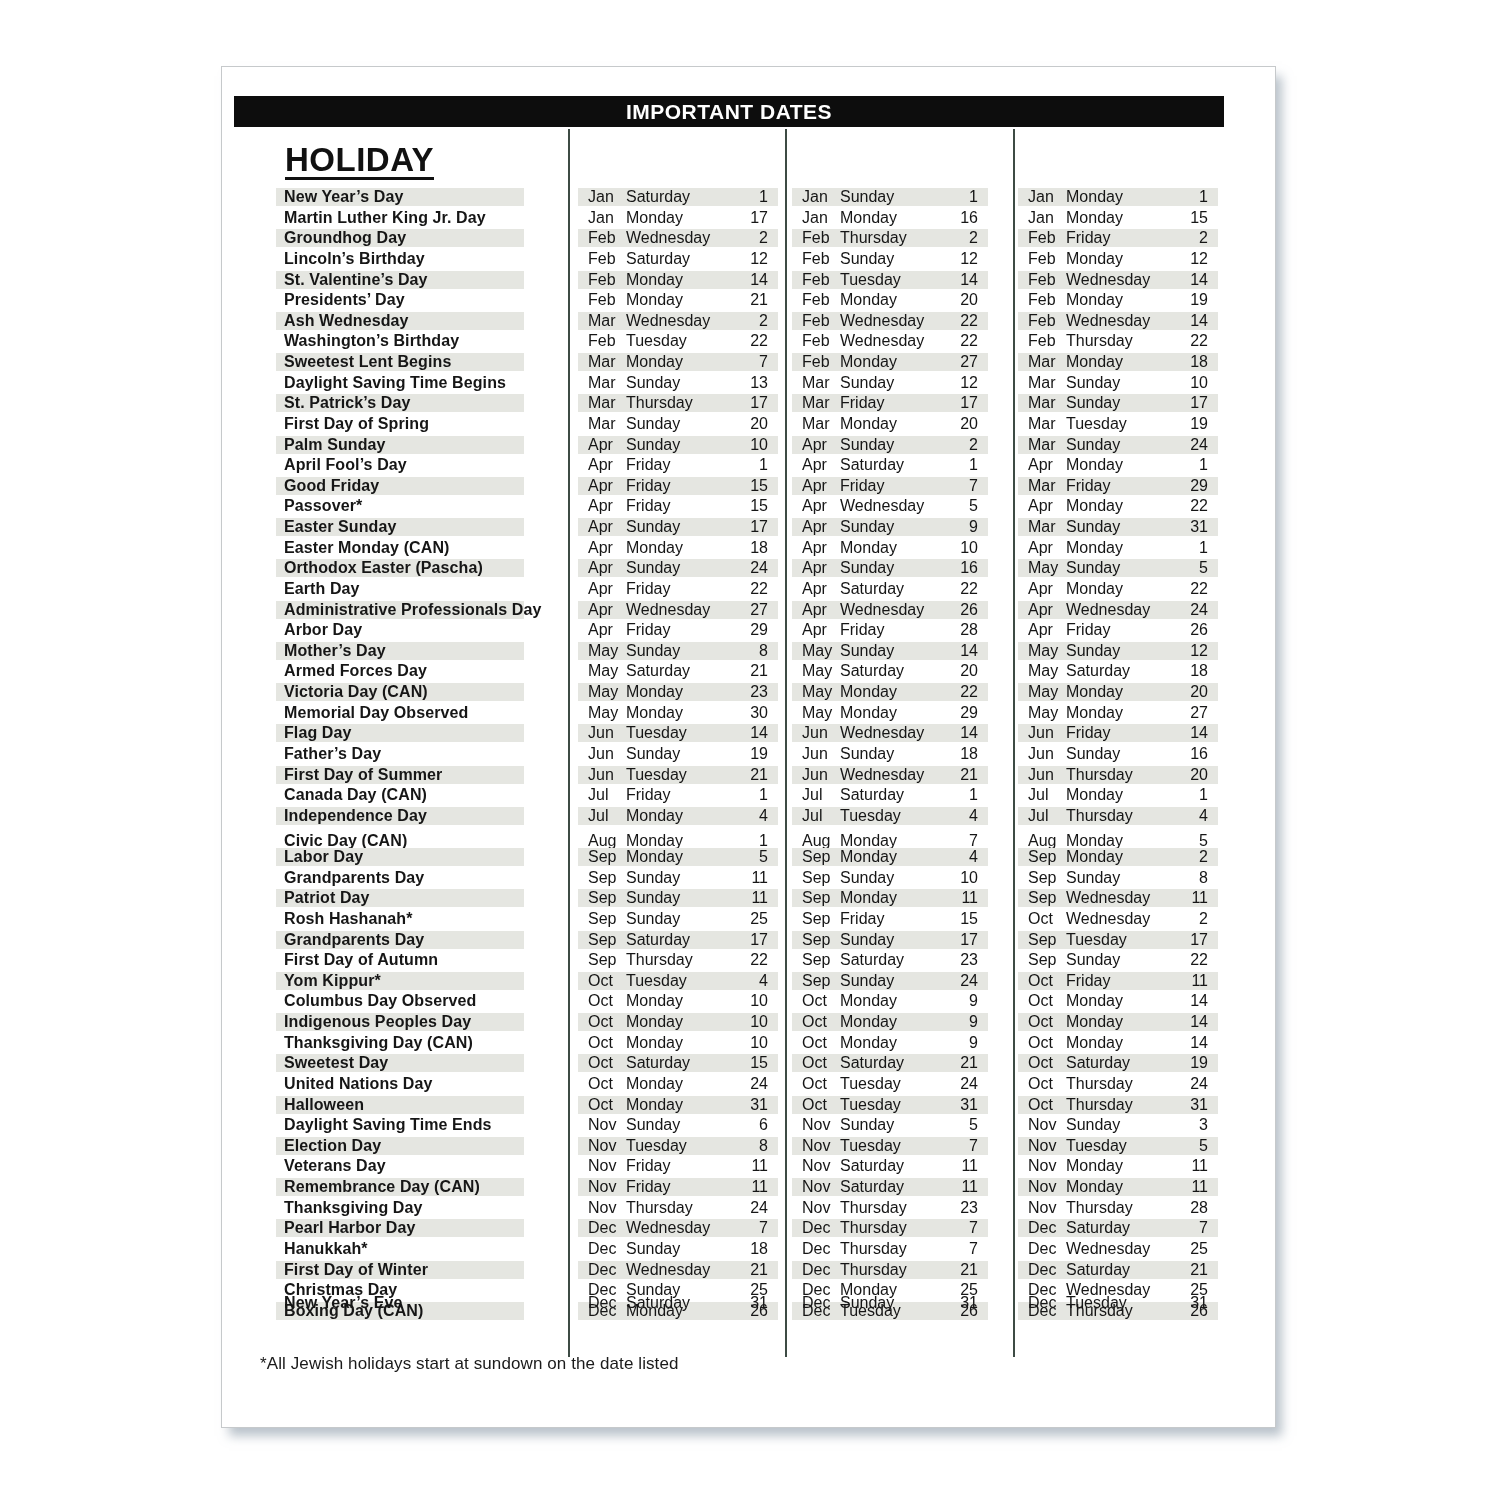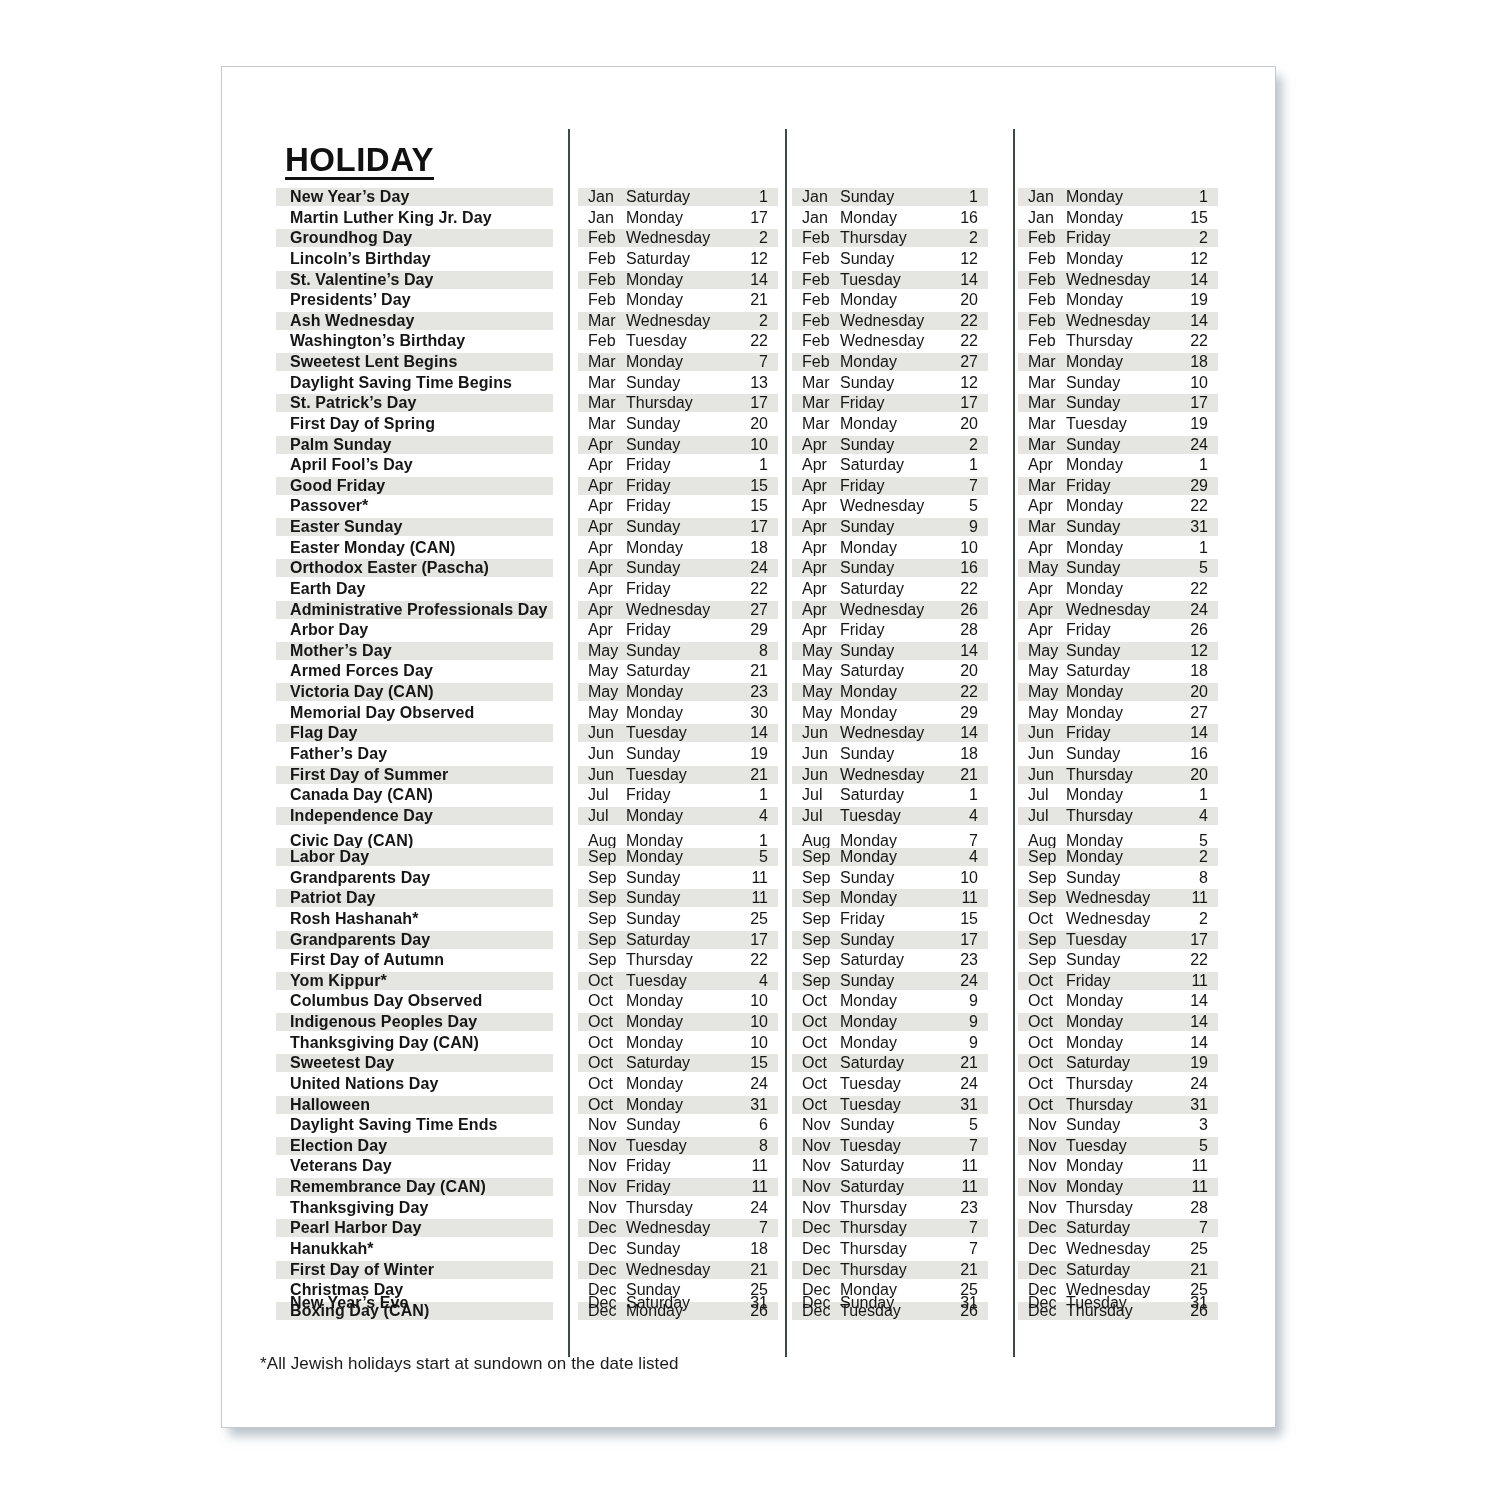--- a/index.html
+++ b/index.html
@@ -78,23 +78,23 @@
     display: flex;
     align-items: center;
     white-space: nowrap;
     font-size: 16px;
     color: #161616;
     line-height: 18px;
   }
   .shaded .cell { background: var(--band, #e5e6e1); }
   .cell.name {
     left: 54px;
-    width: 277px;
+    width: 248px;
     font-weight: bold;
-    padding-left: 14px;
+    padding-left: 8px;
     box-sizing: border-box;
     letter-spacing: 0.1px;
   }
   .cell.y { box-sizing: border-box; padding-left: 10px; padding-right: 10px; }
   .cell.y1 { left: 356px; width: 200px; }
   .cell.y2 { left: 570px; width: 196px; }
   .cell.y3 { left: 796px; width: 200px; }
   .cell .m { width: 38px; flex: none; }
   .cell .d { flex: 1; }
   .cell .n { width: 34px; flex: none; text-align: right; }
@@ -115,20 +115,23 @@
     font-size: 17px;
     color: #1a1a1a;
     letter-spacing: 0.1px;
   }
 </style>
 </head>
 <body>
 
 <div class="canvas">
   <div class="sheet">
+    <div class="titlebar">
+      <span>IMPORTANT DATES</span>
+    </div>
     <h1 class="holiday-heading">HOLIDAY</h1>
     <div class="divider d1"></div>
     <div class="divider d2"></div>
     <div class="divider d3"></div>
     <div class="table">
         <div class="row shaded" style="top: 0px;">
           <div class="cell name">New Year’s Day</div>
           <div class="cell y y1">
             <span class="m">Jan</span>
             <span class="d">Saturday</span>

